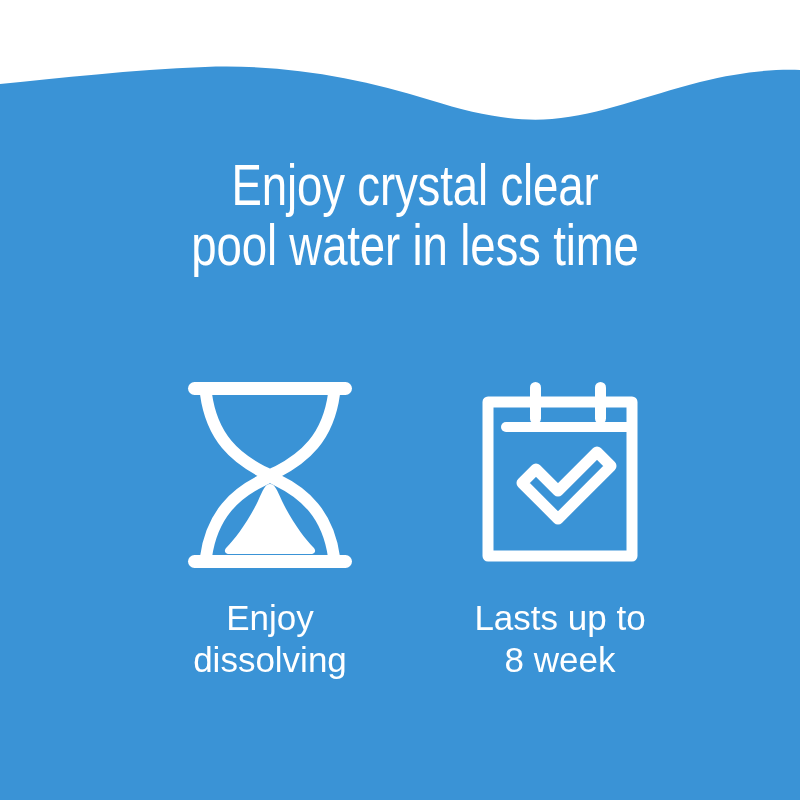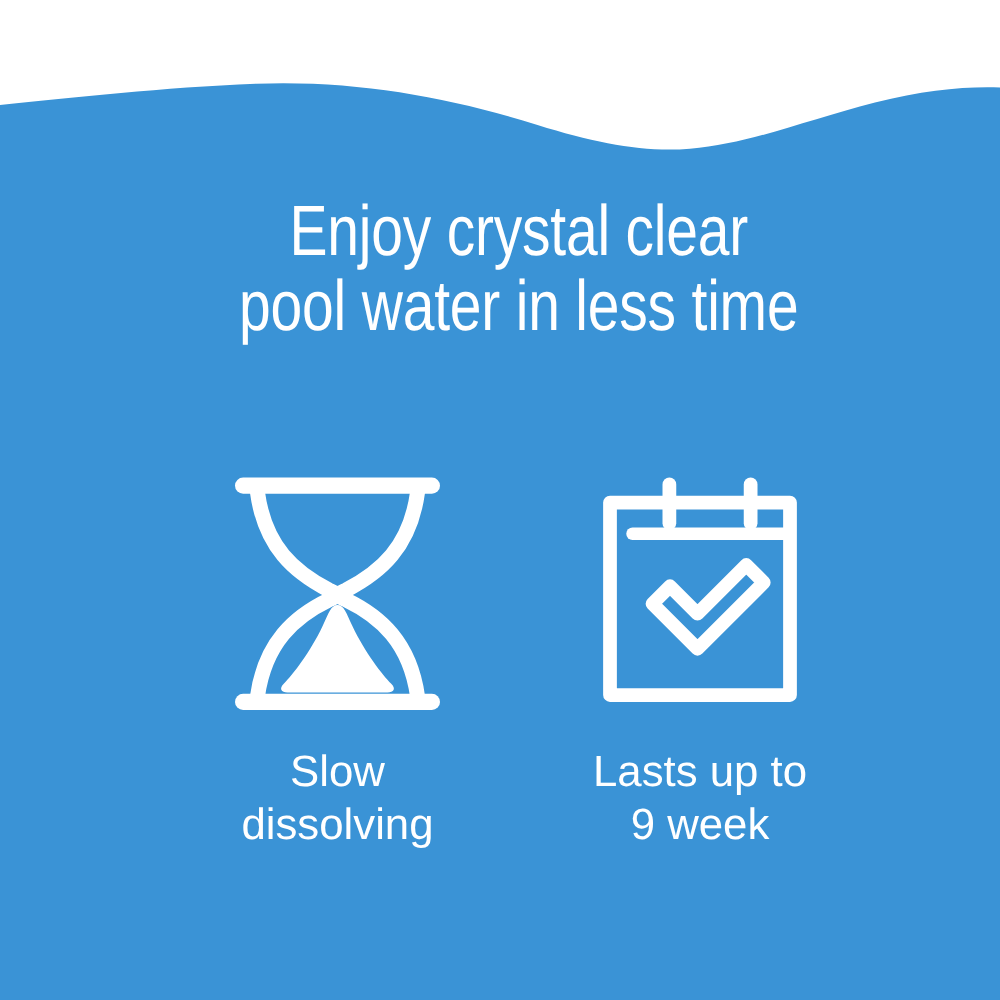--- a/index.html
+++ b/index.html
@@ -125,21 +125,21 @@
             <path d="M84,104
                      C 89,104 91,110 96,121
                      C 106,142 120,160 127,167
                      C 131,171 129,174 124,174
                      L 44,174
                      C 39,174 37,171 41,167
                      C 48,160 62,142 72,121
                      C 77,110 79,104 84,104 Z" fill="#FFFFFF"></path>
           </svg>
         </div>
-        <div class="feature-caption">Slow
+        <div class="feature-caption">Enjoy
 dissolving</div>
       </div>
 
       <div class="feature">
         <div class="feature-icon">
           <svg width="174" height="190" viewBox="0 0 174 190" aria-hidden="true">
 
             <path d="M15,22 L159,22 L159,176 L15,176 Z" fill="none" stroke="#FFFFFF" stroke-width="11" stroke-linejoin="round" stroke-linecap="round"></path>
 
             <rect x="28" y="42" width="132" height="10" rx="5" fill="#FFFFFF"></rect>
@@ -150,18 +150,18 @@
 
             <path d="M49,103
                      L63,89
                      L85,111
                      L124,72
                      L138,86
                      L85,139 Z" fill="none" stroke="#FFFFFF" stroke-width="11" stroke-linejoin="round" stroke-linecap="round"></path>
           </svg>
         </div>
         <div class="feature-caption">Lasts up to
-9 week</div>
+8 week</div>
       </div>
 
     </div>
   </div>
 </div>
 
 </body></html>

